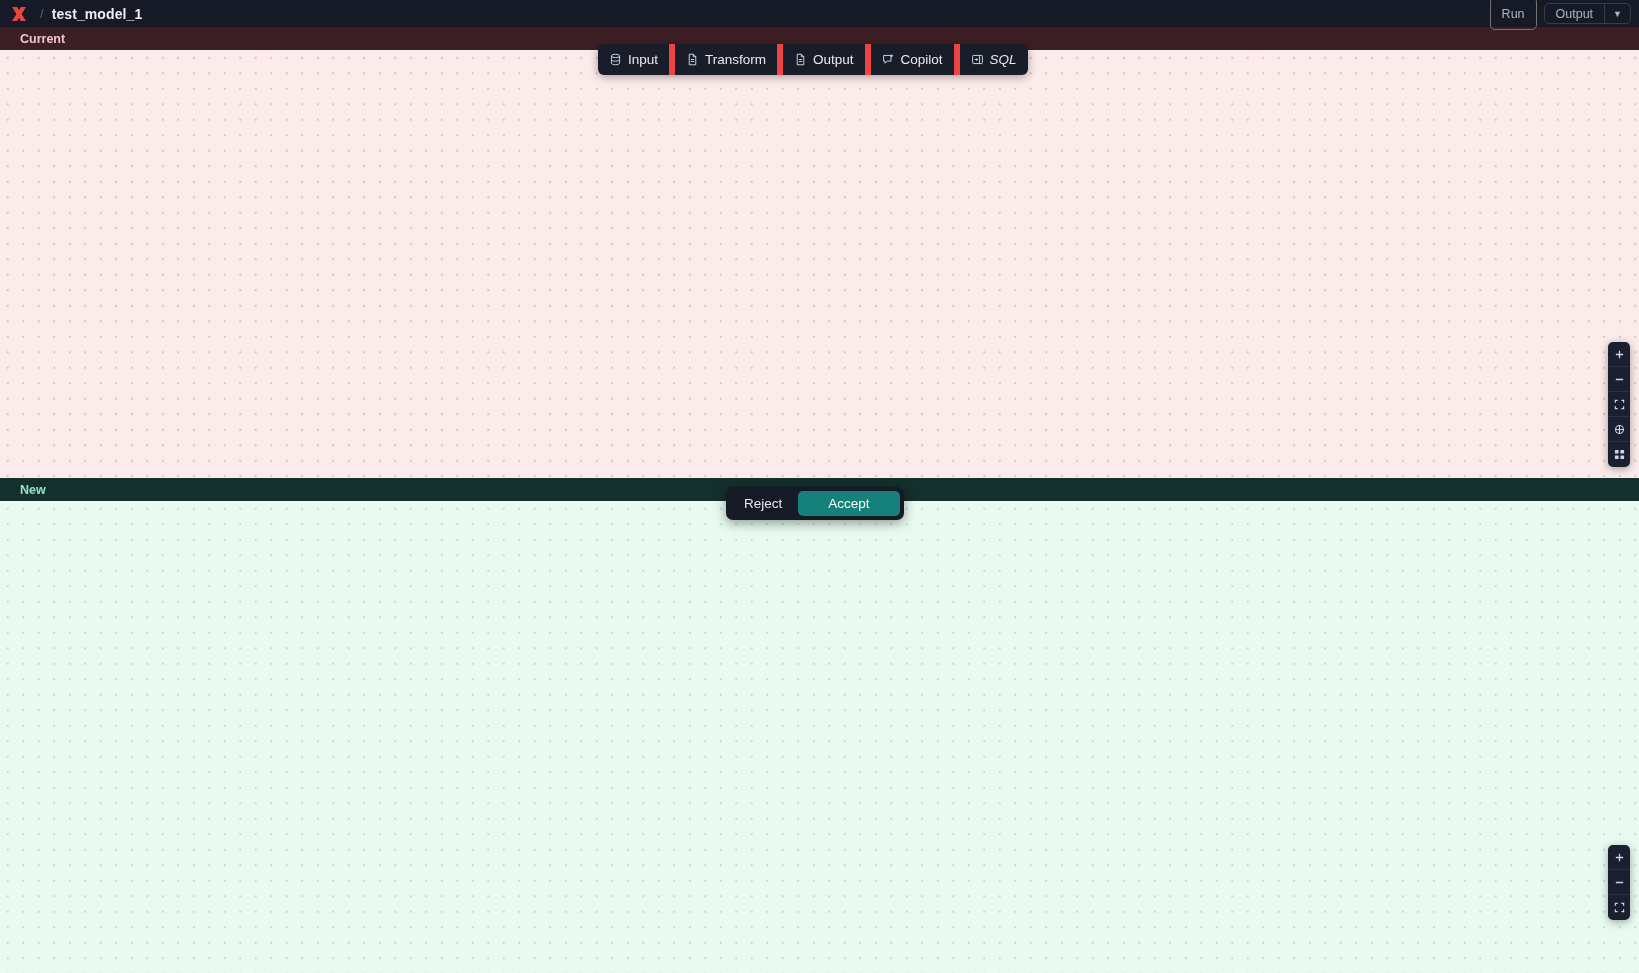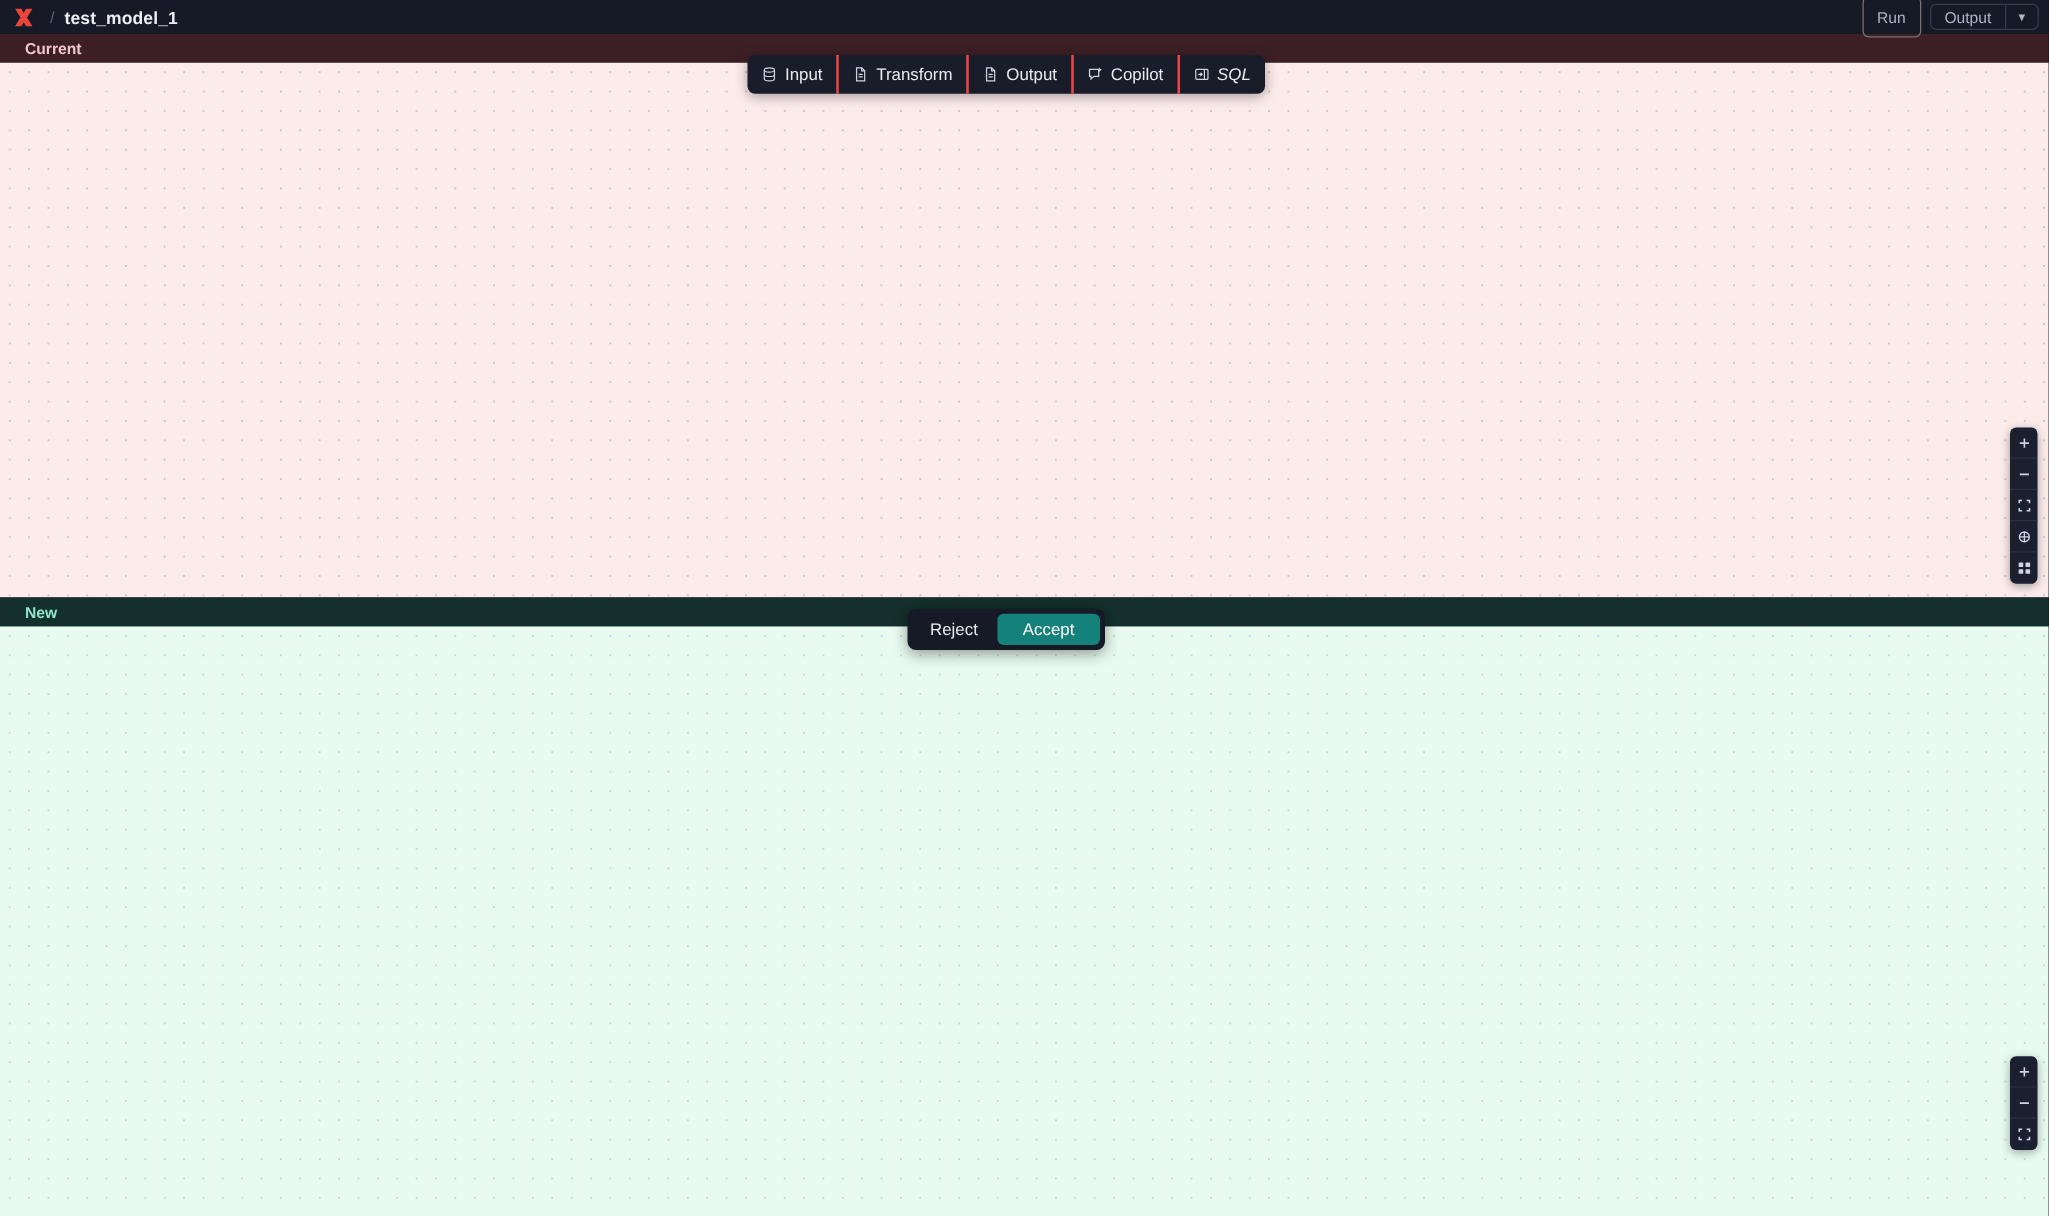--- a/index.html
+++ b/index.html
@@ -57,38 +57,38 @@
   
   .toolbar {
     position: absolute; top: 44px; left: 598px;
     height: 31px; background: #191d2a; border-radius: 6px;
     display: flex; align-items: stretch; z-index: 40;
     box-shadow: 0 2px 10px rgba(0,0,0,.35);
   }
   .toolbar-item {
     display: flex; align-items: center; gap: 6px;
     padding: 0 11px; color: #e8eaf0; font-size: 13.5px;
-    border-right: 2px solid #ef4444;
+    border-right: 6px solid #ef4444;
   }
   .toolbar-item:last-child { border-right: none; font-style: italic; }
   .toolbar-item svg { display: block; }
 
   
   .decision {
     position: absolute; top: 487px; left: 726px;
     background: #151a26; border-radius: 7px; padding: 4px;
     display: flex; align-items: center; gap: 2px; z-index: 50;
     box-shadow: 0 3px 12px rgba(0,0,0,.4);
   }
   .decision .reject {
     color: #e6e9ef; font-size: 13.5px; padding: 5px 14px; border-radius: 5px;
     background: transparent; border: none; font-family: Liberation Sans, sans-serif;
   }
   .decision .accept {
-    color: #ffffff; font-size: 13.5px; padding: 5px 20px; border-radius: 5px;
+    color: #ffffff; font-size: 13.5px; padding: 5px 30px; border-radius: 5px;
     background: #14817a; border: none; font-family: inherit; font-weight: 400;
   }
 
   
   .zoomstack {
     position: absolute; width: 22px; background: #1b2030; border-radius: 5px;
     display: flex; flex-direction: column; z-index: 35;
     box-shadow: 0 2px 8px rgba(0,0,0,.35);
     overflow: hidden;
   }

